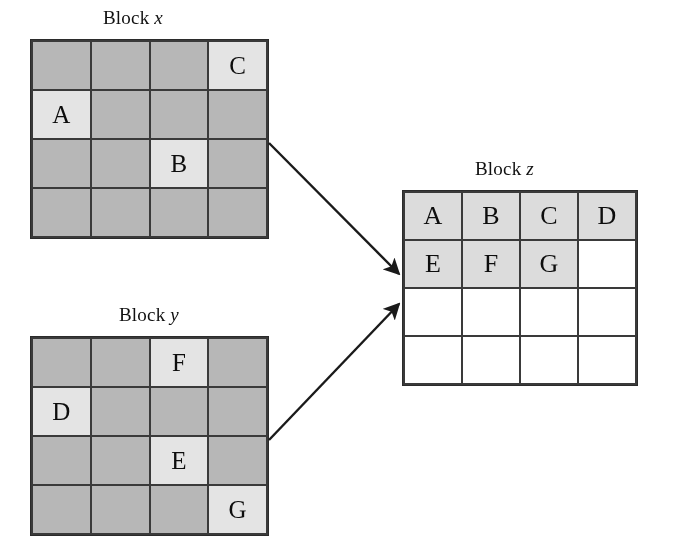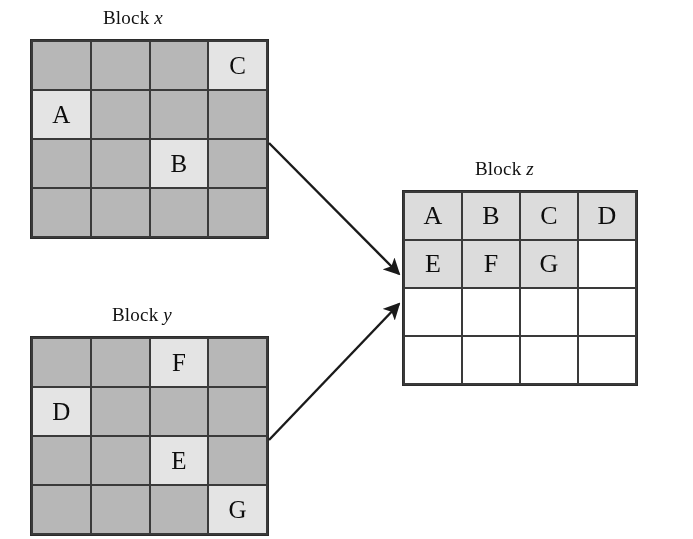--- a/index.html
+++ b/index.html
@@ -30,21 +30,21 @@
     line-height: 24px;
     color: #111111;
     white-space: nowrap;
     letter-spacing: 0.2px;
   }
   .block-caption .var {
     font-style: italic;
   }
 
   #caption-x { left: 103px; top: 6px; }
-  #caption-y { left: 112px; top: 303px; text-align: right; }
+  #caption-y { left: 119px; top: 303px; text-align: right; }
   #caption-z { left: 475px; top: 157px; text-align: center; }
 
   
   .grid {
     position: absolute;
     display: grid;
     grid-template-columns: repeat(4, 1fr);
     grid-template-rows: repeat(4, 1fr);
     background: #3a3a3a;
     gap: 2px;

